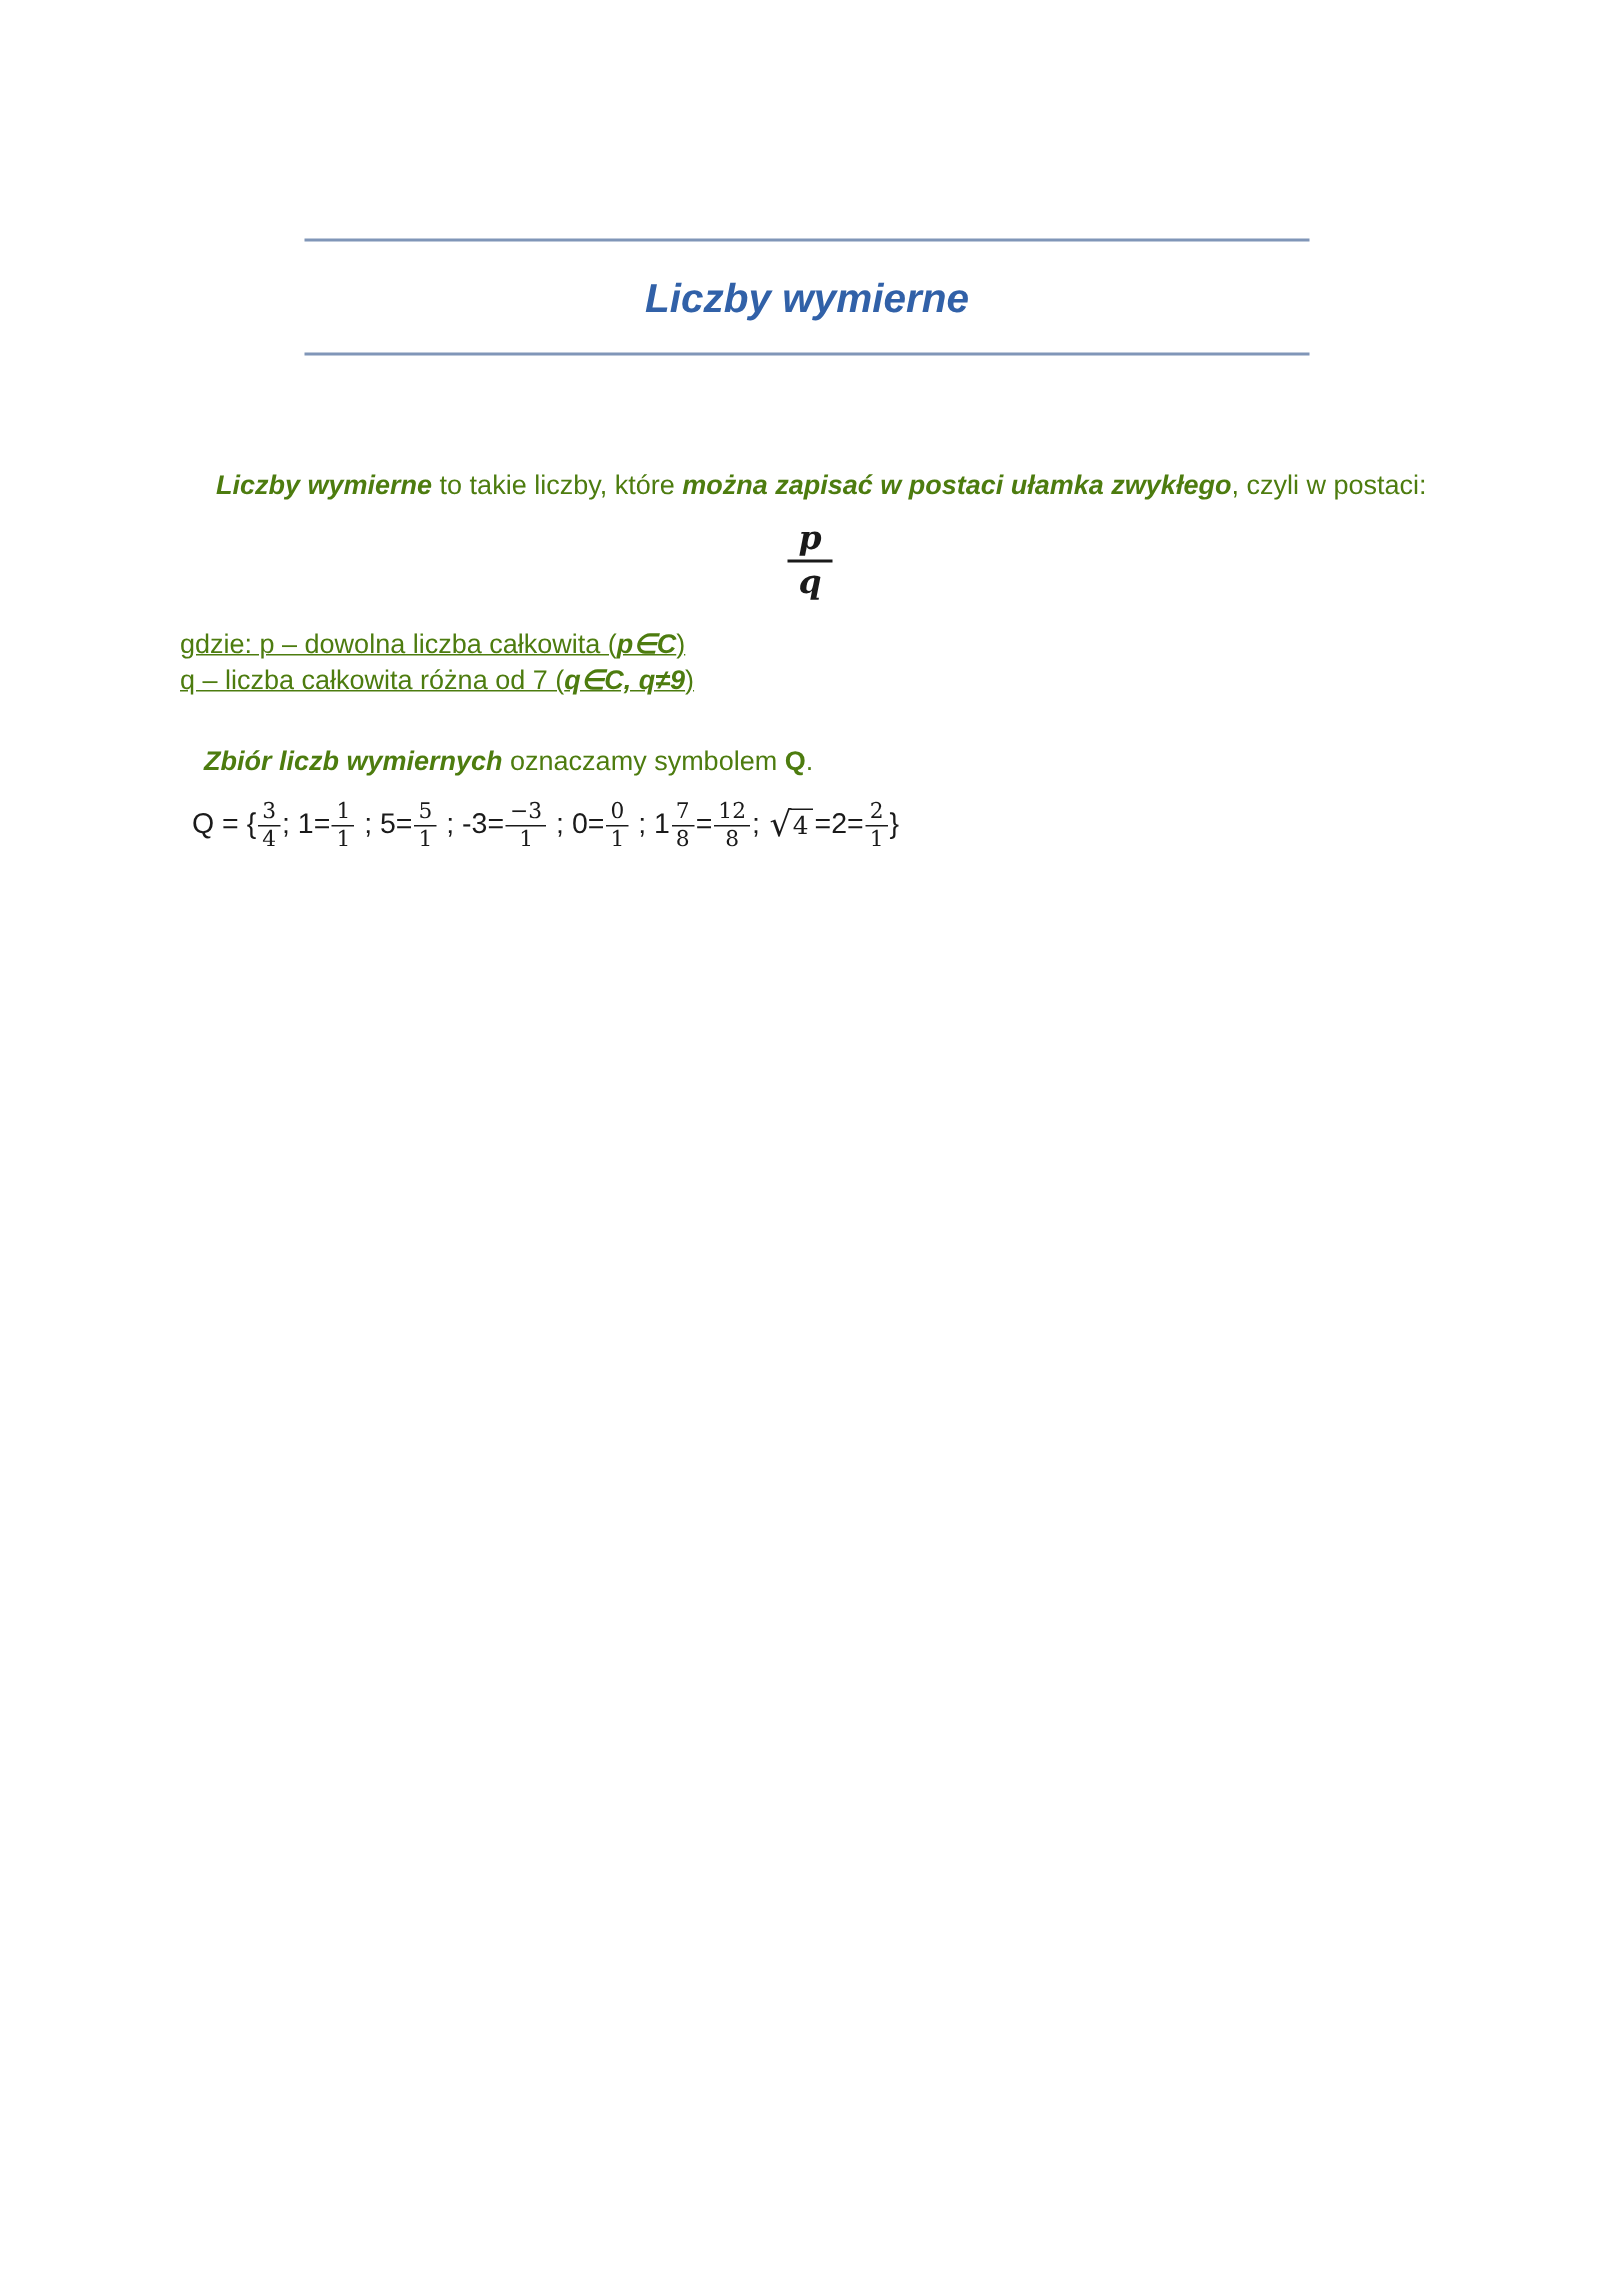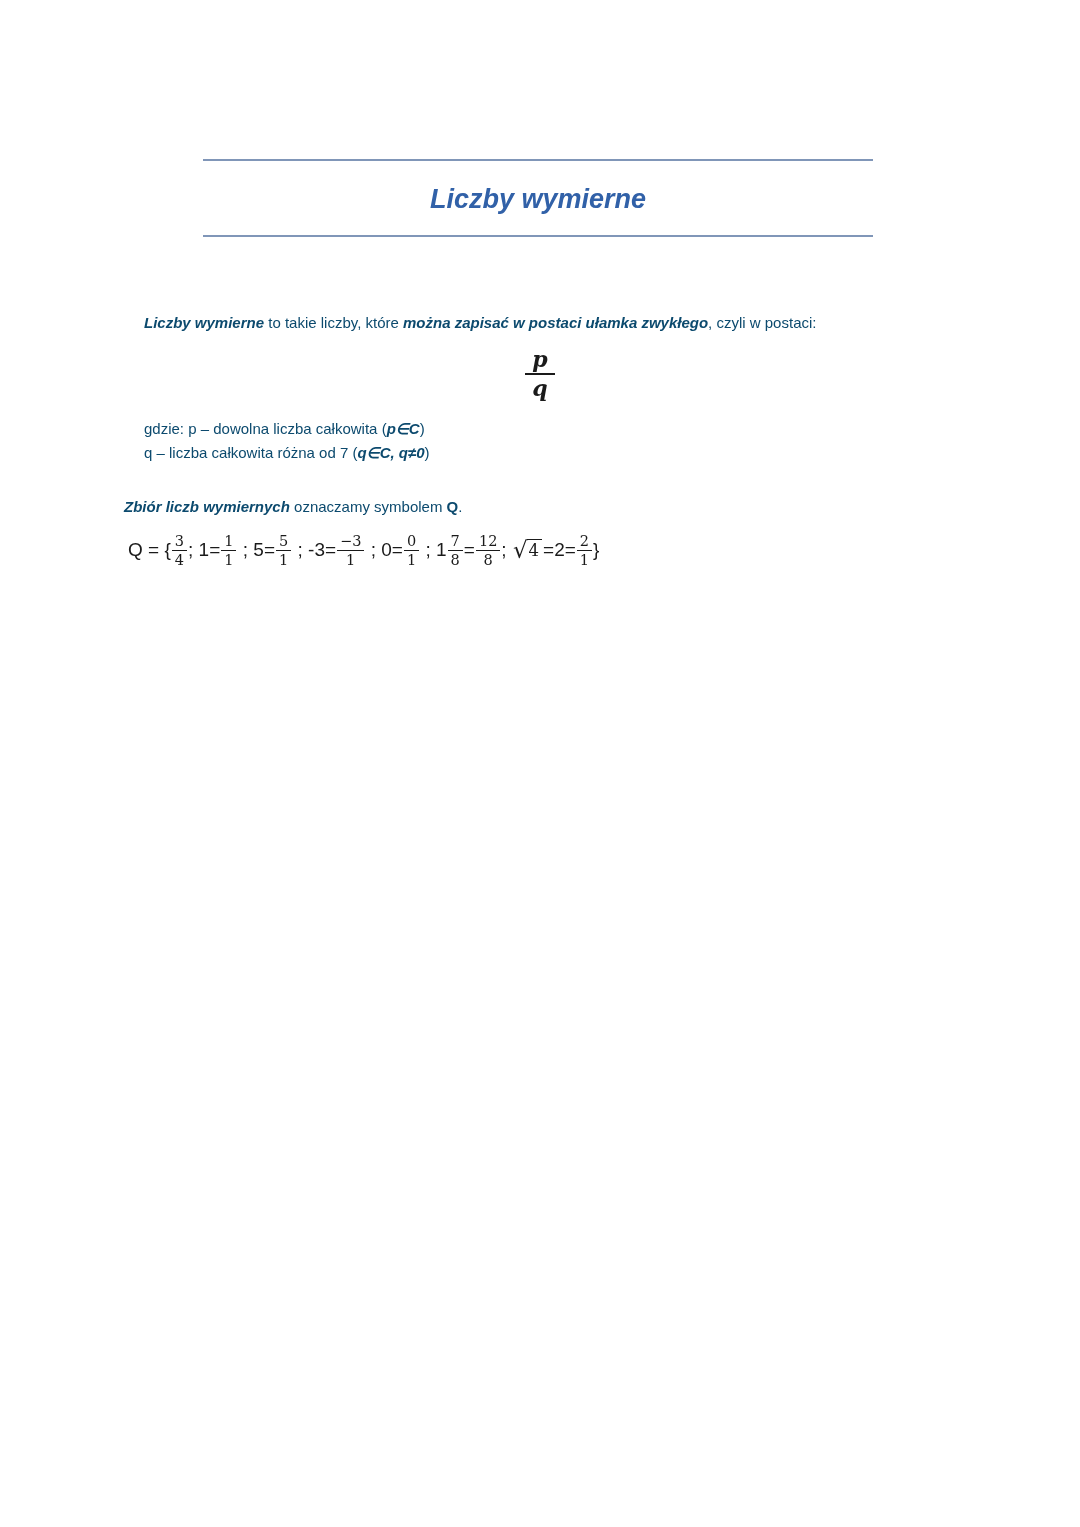--- a/index.html
+++ b/index.html
@@ -29,21 +29,21 @@
     top: 183px;
     width: 670px;
     text-align: center;
     font-size: 27px;
     font-weight: bold;
     font-style: italic;
     color: #3161A8;
     line-height: 32px;
   }
   
-  .bodytext { font-size: 15px; line-height: 24px; color: #0c4a6e; }
+  .bodytext { font-size: 18px; line-height: 24px; color: #4d7c0f; }
   .bi { font-weight: bold; font-style: italic; }
   .b  { font-weight: bold; }
   .intro {
     position: absolute;
     left: 128px;
     top: 311px;
     width: 940px;
     white-space: nowrap;
     text-indent: 16px;
   }
@@ -72,27 +72,28 @@
   }
   .display-frac .den {
     display: block;
     font-size: 22px;
     line-height: 25px;
     padding-top: 1px;
   }
   
   .definition {
     position: absolute;
-    left: 144px;
+    left: 120px;
     top: 417px;
     white-space: nowrap;
+    text-decoration: underline;
   }
   .set-intro {
     position: absolute;
-    left: 124px;
+    left: 136px;
     top: 495px;
     white-space: nowrap;
   }
   
   .qset {
     position: absolute;
     left: 128px;
     top: 530px;
     height: 40px;
     display: flex;
@@ -146,21 +147,21 @@
 
   <div class="display-frac">
     <span class="stack">
       <span class="num">p</span>
       <span class="den">q</span>
     </span>
   </div>
 
   <div class="definition bodytext">
     <div><span>gdzie: p – dowolna liczba całkowita (</span><span class="bi">p∈C</span><span>)</span></div>
-    <div><span>q – liczba całkowita różna od 7 (</span><span class="bi">q∈C, q≠0</span><span>)</span></div>
+    <div><span>q – liczba całkowita różna od 7 (</span><span class="bi">q∈C, q≠9</span><span>)</span></div>
   </div>
 
   <div class="set-intro bodytext"><span class="bi">Zbiór liczb wymiernych</span><span> oznaczamy symbolem </span><span class="b">Q</span><span>.</span></div>
 
   <div class="qset">
       <span class="mtext">Q = {</span>
       <span class="sfrac">
         <span class="num">3</span>
         <span class="den">4</span>
       </span>

